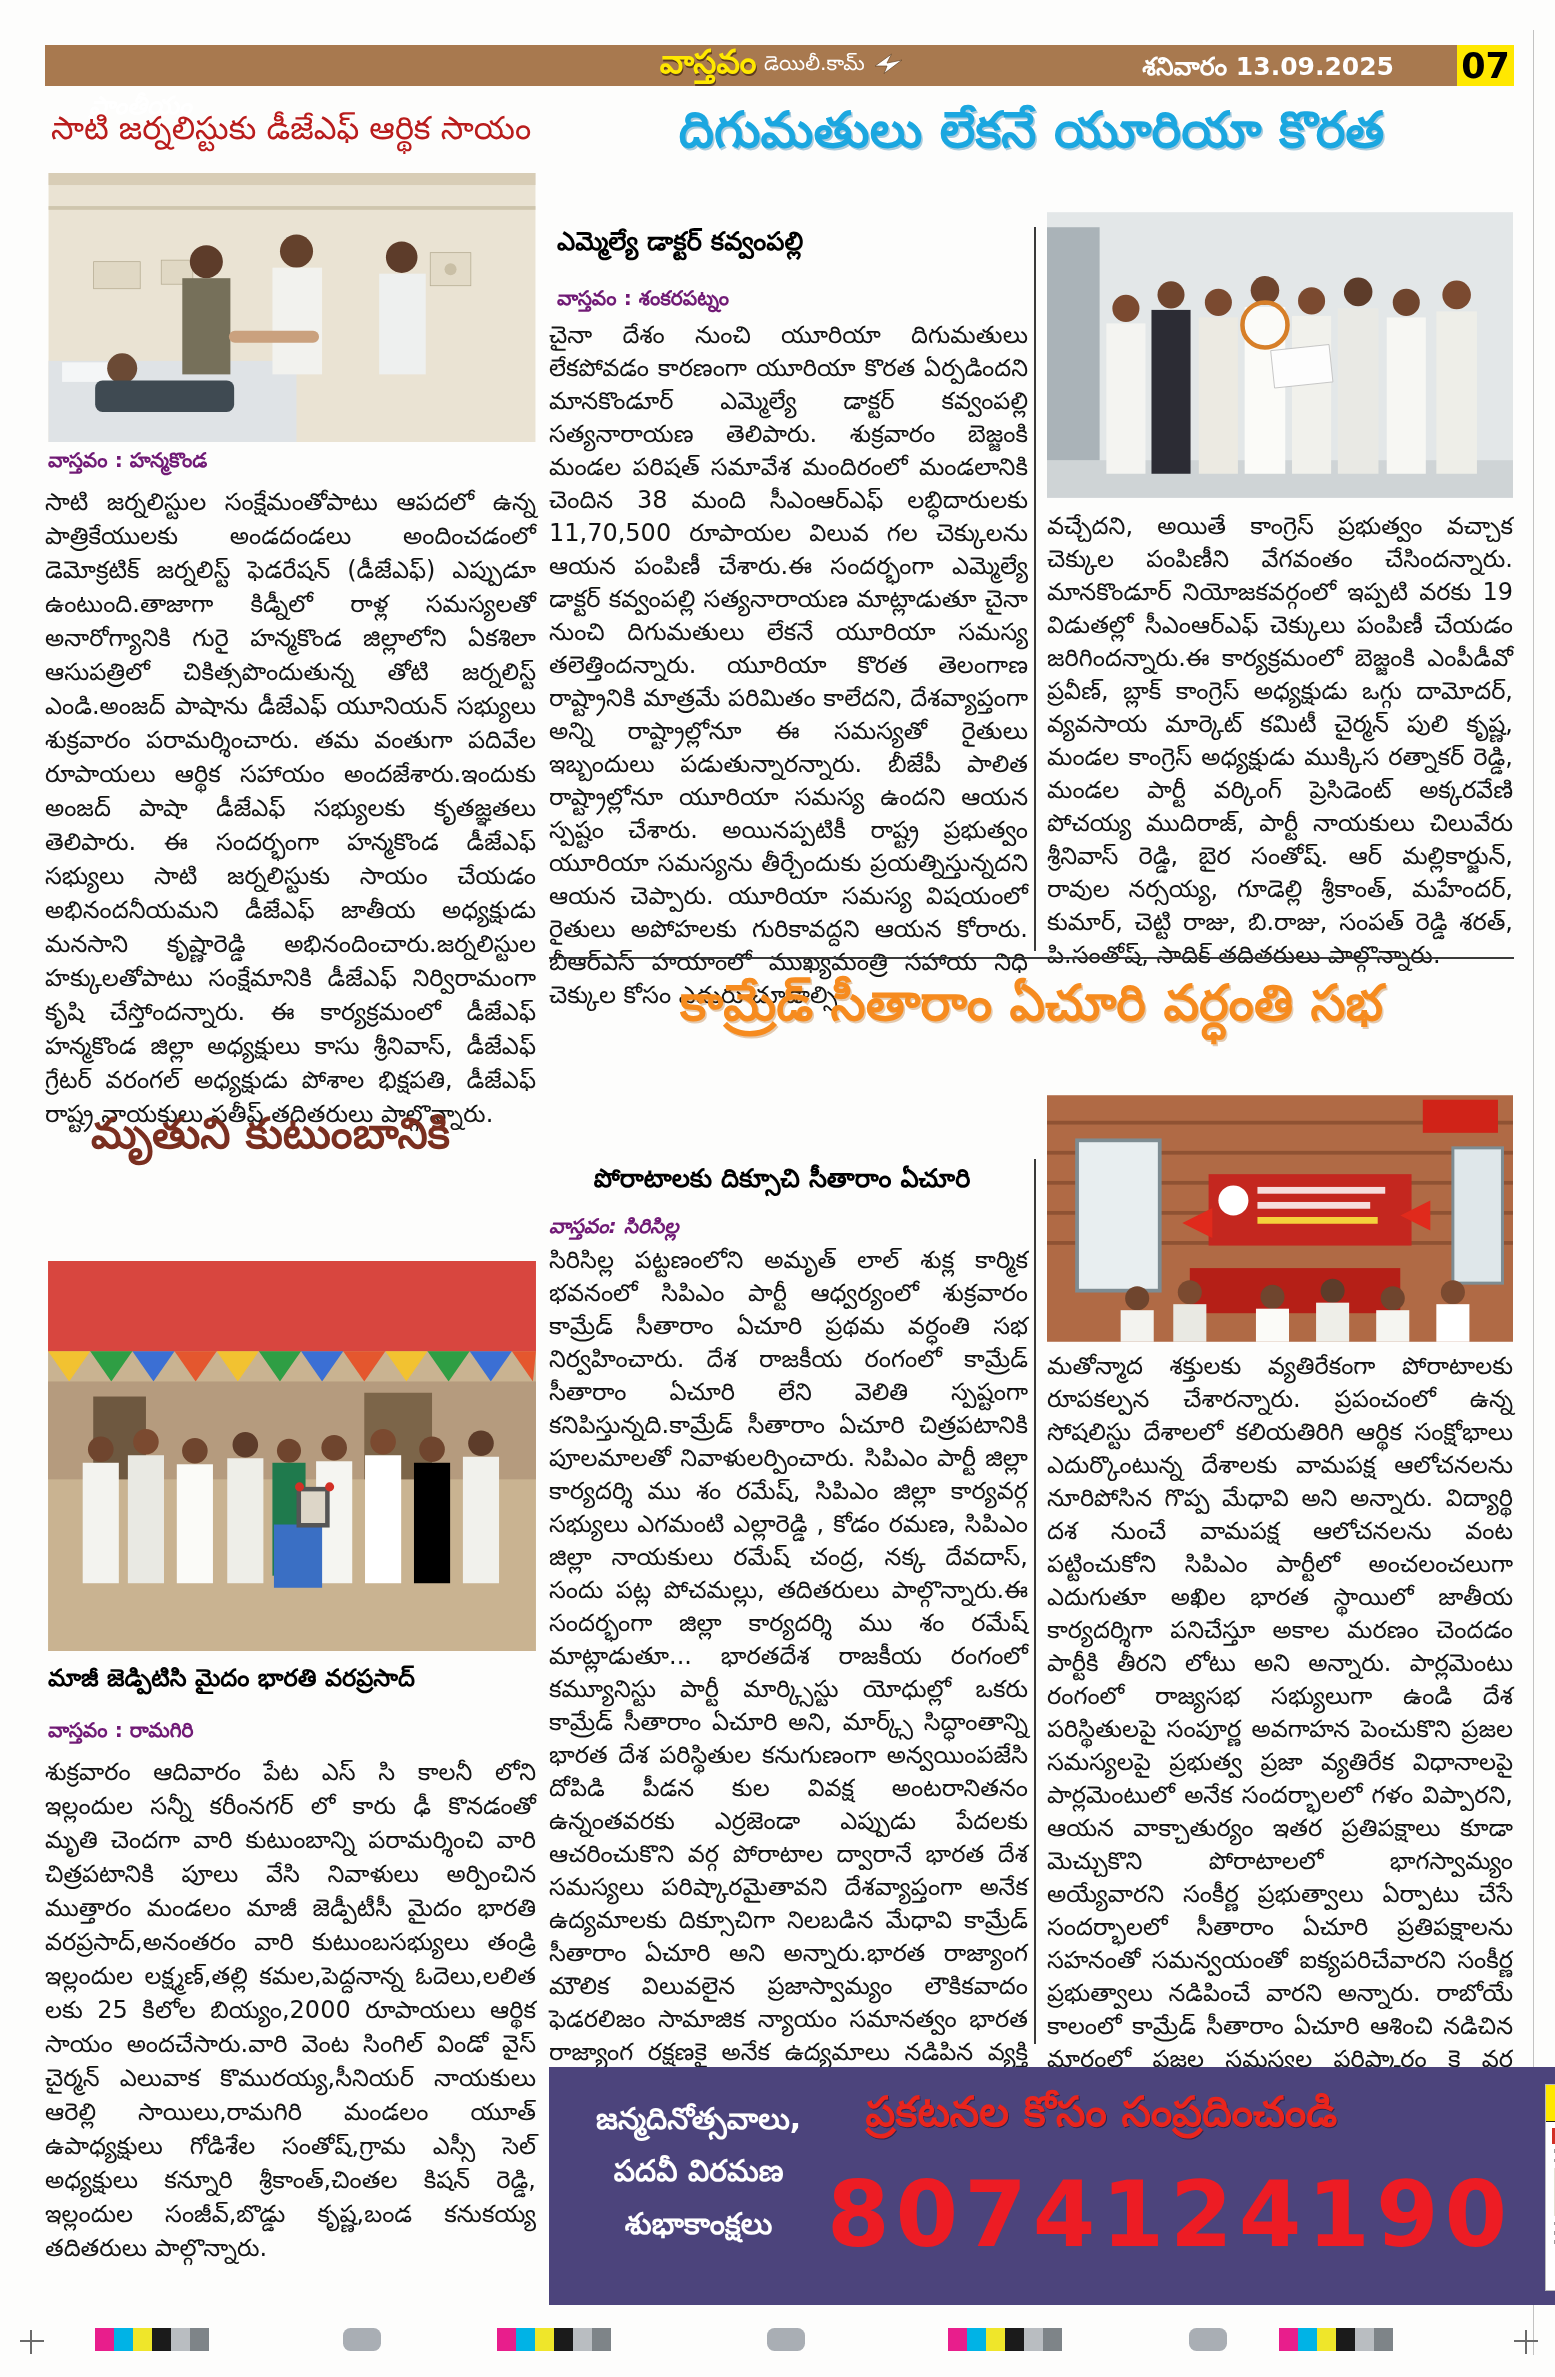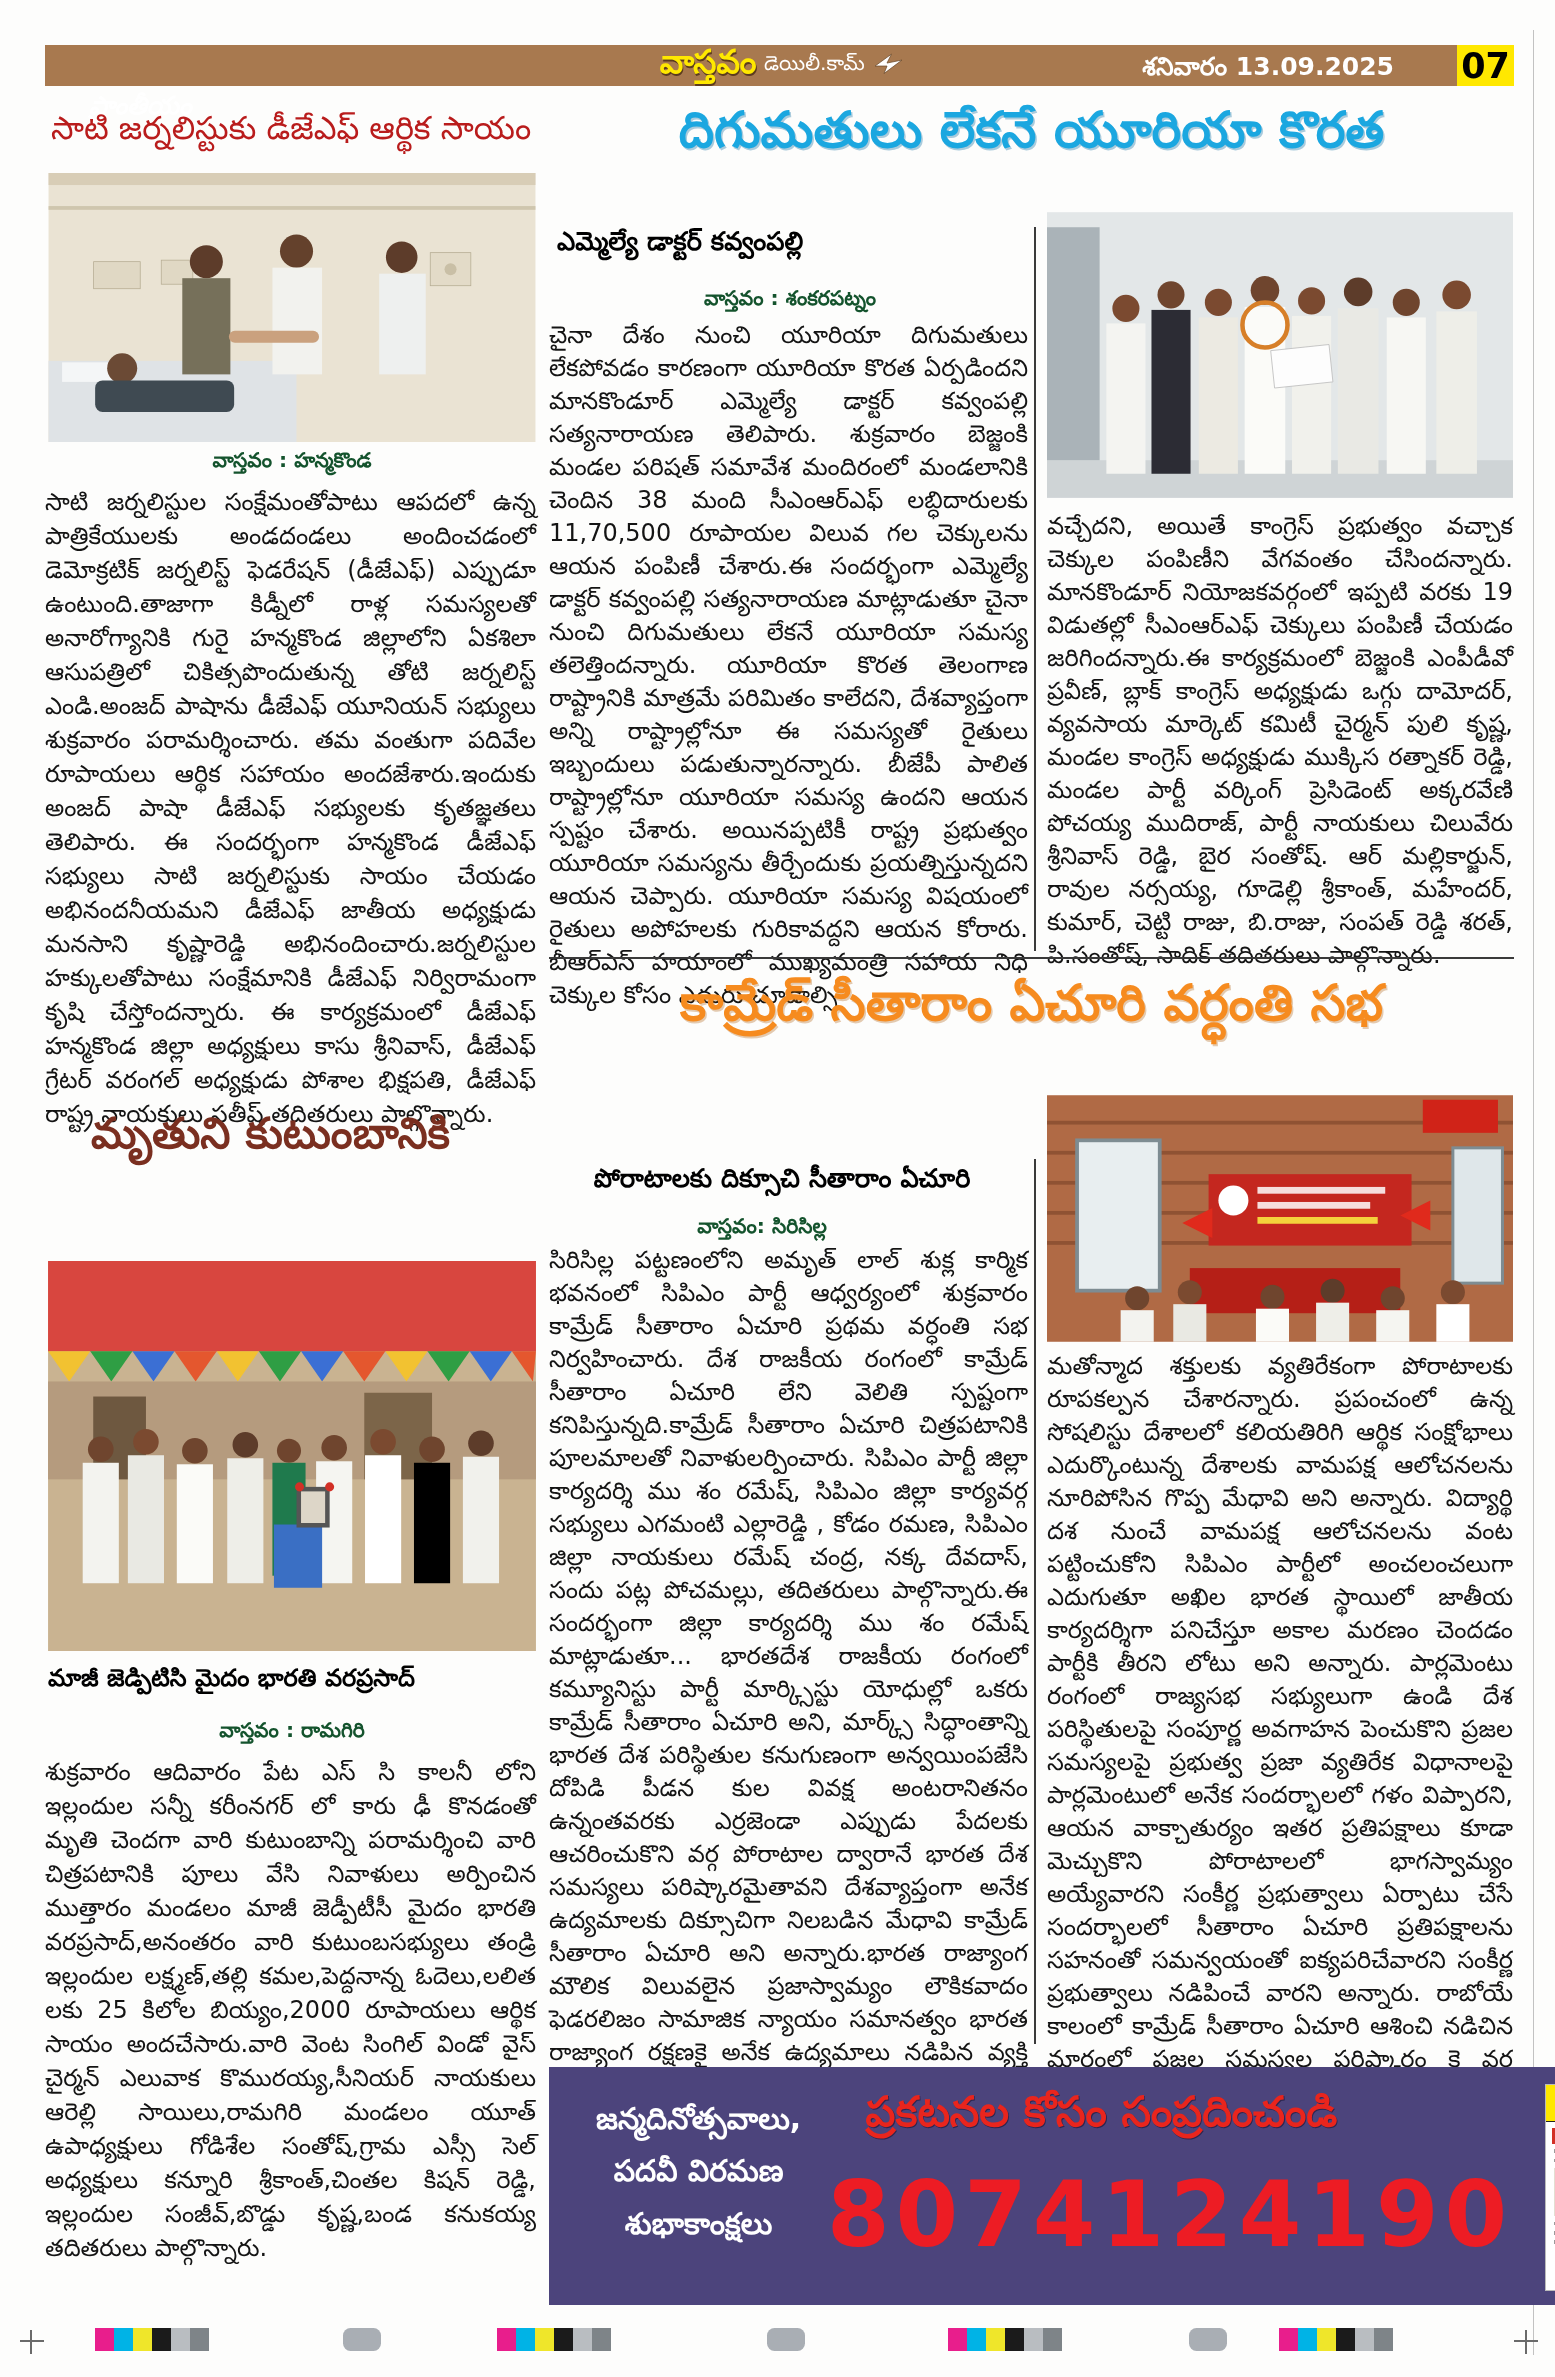--- a/index.html
+++ b/index.html
@@ -13,21 +13,21 @@
   .brand-wrap{left:557px;top:1.5px;width:361px;height:38px;display:flex;align-items:center;justify-content:center;gap:7.5px;}
   .brand-main{font-size:33px;font-weight:bold;color:#ffe800;text-shadow:0.8px 1.5px 0 #5c3b1e;}
   .brand-suffix{font-size:20.3px;color:#fff;}
   .date-label{right:120px;top:6.8px;font-size:25px;font-weight:bold;color:#fff;}
   .page-num{right:0;top:0;width:57px;height:41px;background:#ffe800;color:#000;font-size:35px;font-weight:bold;
             display:flex;align-items:center;justify-content:center;}
 
   
   .headline-black{font-weight:normal;color:#b91c1c;line-height:1.25;}
   .body-text{font-size:24px;line-height:34px;text-align:justify;color:#141414;}
-  .dateline{font-size:20.3px;font-weight:bold;text-align:center;color:#14532d;}
+  .dateline{font-size:20.3px;font-weight:bold;text-align:left;color:#701a75;}
   .subhead{font-weight:bold;color:#000;}
 
   
   .djf-headline{left:51px;top:108px;width:482px;font-size:32px;white-space:nowrap;}
   .photo1{left:48px;top:173px;width:488px;height:269px;}
   .caption1{left:48px;top:448px;width:488px;}
   .body1{left:45px;top:485px;width:491px;}
 
   
   .family-headline{left:45px;top:1104px;width:451px;text-align:center;font-size:43px;line-height:1.35;
@@ -46,21 +46,21 @@
   .urea-col1{left:549px;top:319px;width:479px;line-height:33px;}
   .urea-col2{left:1047px;top:510px;width:466px;line-height:33px;}
   .colrule1{left:1034px;top:227px;width:1.5px;height:724px;background:#3a3a3a;}
   .hrule{left:549px;top:957px;width:965px;height:1.5px;background:#3a3a3a;}
 
   
   .yec-headline{left:549px;top:974px;width:965px;text-align:center;font-size:50px;font-weight:bold;
                 color:#f68b1f;text-shadow:1.5px 2.3px 0 rgba(170,85,0,.3);white-space:nowrap;}
   .yec-subhead{left:549px;top:1163px;width:466px;text-align:center;font-size:25.6px;}
   .yec-photo{left:1047px;top:1095px;width:466px;height:247px;}
-  .yec-dateline{left:529px;top:1214px;width:466px;}
+  .yec-dateline{left:549px;top:1214px;width:466px;font-style:italic;}
   .yec-col1{left:549px;top:1244px;width:479px;line-height:33px;}
   .yec-col2{left:1047px;top:1350px;width:466px;line-height:33px;}
   .colrule2{left:1034px;top:1159px;width:1.5px;height:885px;background:#3a3a3a;}
 
   
   .ad{left:549px;top:2067px;width:1132px;height:238px;background:#4c447c;}
   .ad-left{left:25.6px;top:25.6px;width:248px;color:#fff;font-size:30px;line-height:1.75;text-align:center;font-weight:bold;}
   .ad-title{left:278px;top:19.6px;width:549px;color:#e9251d;font-size:42px;font-weight:bold;text-align:center;
             text-shadow:0.8px 0.8px 0 #2c2650;}
   .ad-phone{left:278px;top:95px;width:549px;color:#ed1c24;font-size:90px;font-weight:bold;text-align:center;

